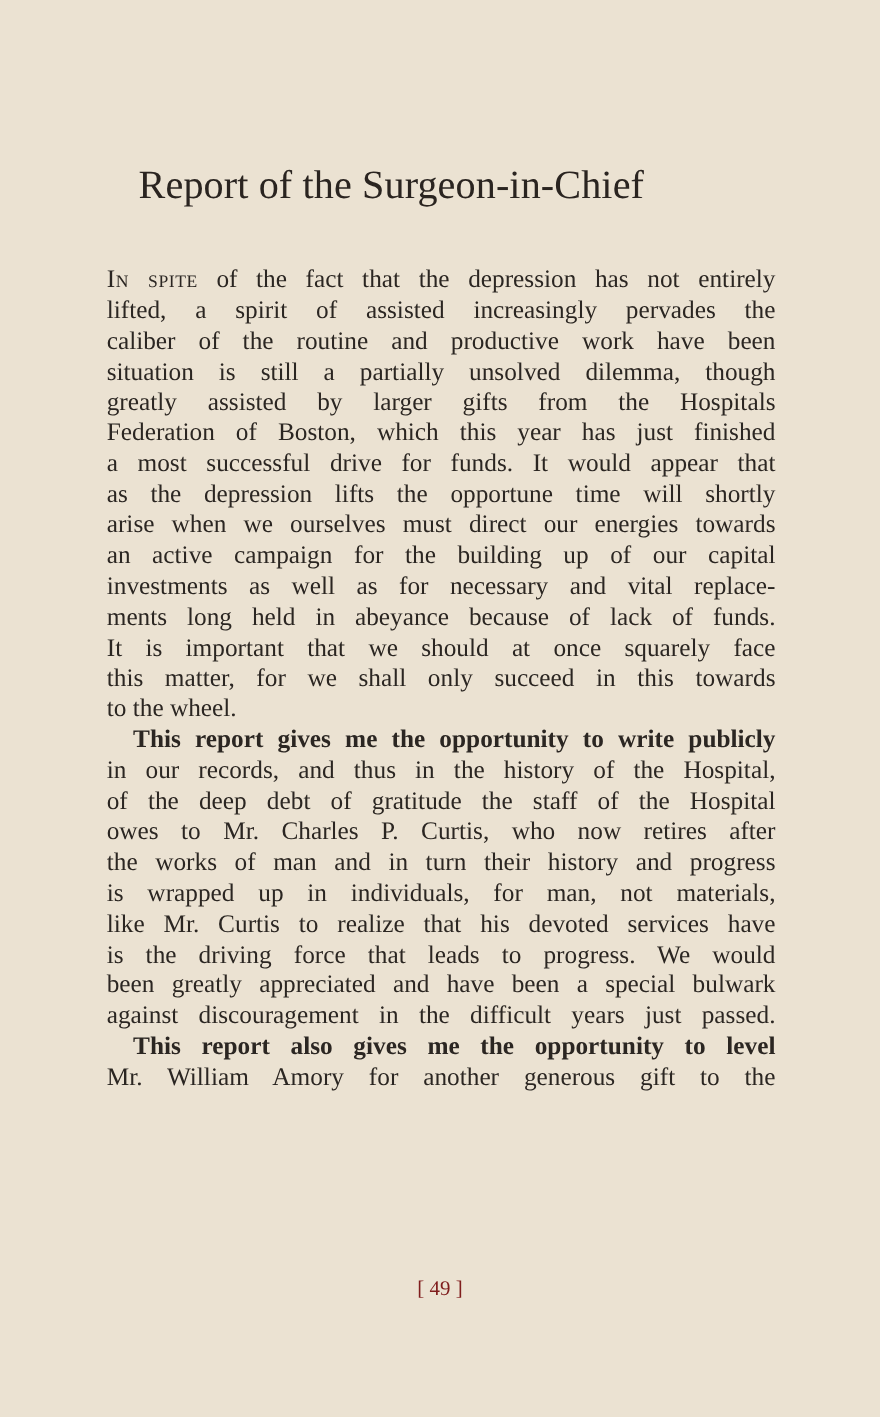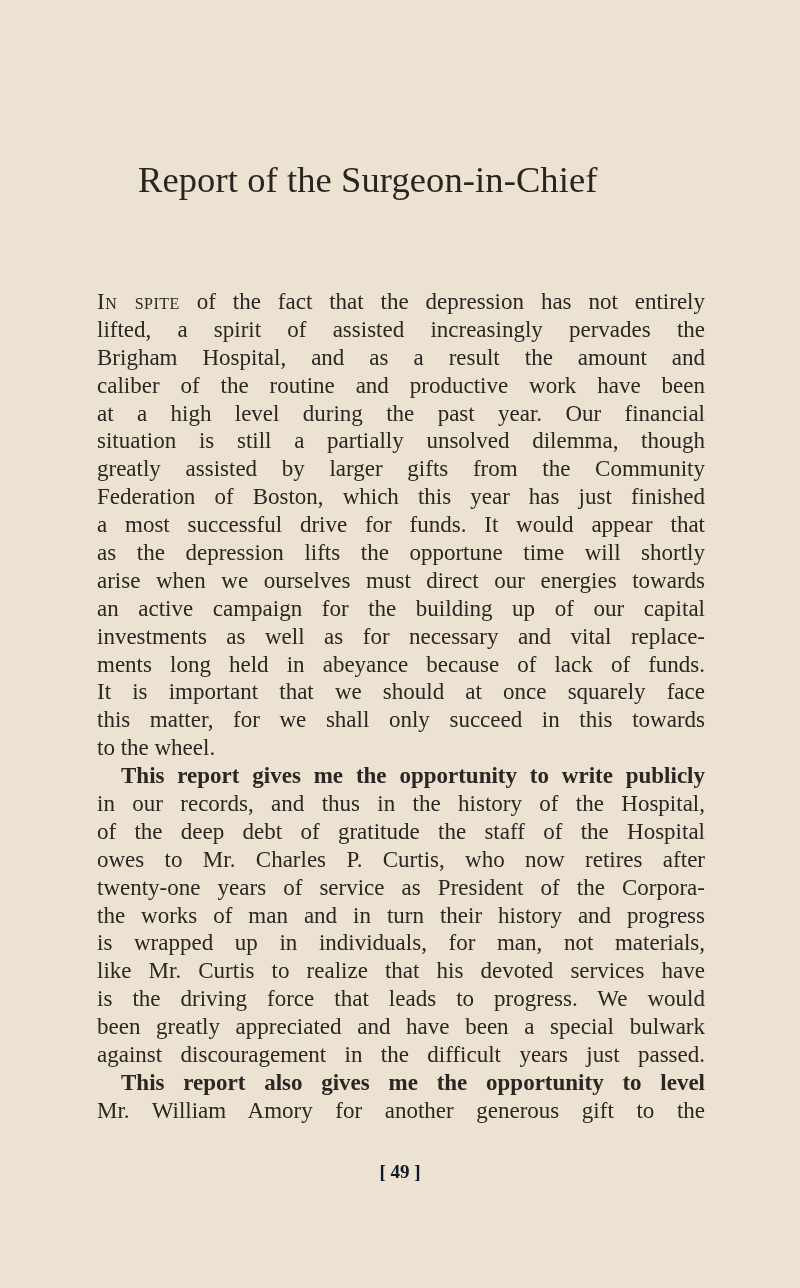--- a/index.html
+++ b/index.html
@@ -17,31 +17,30 @@
     }
     .page-title {
       position: absolute;
       left: 126px;
       top: 146px;
       width: 600px;
       font-size: 36.5px;
       line-height: 44px;
       letter-spacing: 0.1px;
       font-weight: normal;
-      margin: 12px;
+      margin: 0;
       color: #2a2420;
     }
     .body-text {
       position: absolute;
       left: 97px;
       top: 240px;
       width: 608px;
       font-size: 23px;
       line-height: 27.9px;
-      margin-top: 48px;
     }
     .line {
       display: block;
       text-align: justify;
       text-align-last: justify;
       white-space: nowrap;
       height: 27.9px;
     }
     .line.last {
       text-align-last: left;
@@ -55,57 +54,53 @@
       letter-spacing: 0.5px;
     }
     .page-number {
       position: absolute;
       left: 0;
       width: 800px;
       top: 1161px;
       text-align: center;
       font-size: 19px;
       line-height: 22px;
-      color: #0f172a;
-      font-weight: bold;
+      color: #7f1d1d;
     }
   </style>
 </head>
 <body>
 
 <h1 class="page-title">Report of the Surgeon-in-Chief</h1>
 
 <div class="body-text">
 
   <div>
     <span class="line"><span class="smallcaps">In spite</span><span> of the fact that the depression has not entirely</span></span>
     <span class="line">lifted, a spirit of assisted increasingly pervades the</span>
-    <span class="line">Brigham Hospital, and as a result the amount and</span>
     <span class="line">caliber of the routine and productive work have been</span>
-    <span class="line">at a high level during the past year.  Our financial</span>
     <span class="line">situation is still a partially unsolved dilemma, though</span>
-    <span class="line">greatly assisted by larger gifts from the Community</span>
+    <span class="line">greatly assisted by larger gifts from the Hospitals</span>
     <span class="line">Federation of Boston, which this year has just finished</span>
     <span class="line">a most successful drive for funds.  It would appear that</span>
     <span class="line">as the depression lifts the opportune time will shortly</span>
     <span class="line">arise when we ourselves must direct our energies towards</span>
     <span class="line">an active campaign for the building up of our capital</span>
     <span class="line">investments as well as for necessary and vital replace-</span>
     <span class="line">ments long held in abeyance because of lack of funds.</span>
     <span class="line">It is important that we should at once squarely face</span>
     <span class="line">this matter, for we shall only succeed in this towards</span>
     <span class="line last">to the wheel.</span>
   </div>
 
   <div>
     <span class="line indent">This report gives me the opportunity to write publicly</span>
     <span class="line">in our records, and thus in the history of the Hospital,</span>
     <span class="line">of the deep debt of gratitude the staff of the Hospital</span>
     <span class="line">owes to Mr. Charles P. Curtis, who now retires after</span>
-    <span class="line">twenty-one years of service as President of the Corpora-</span>
     <span class="line">the works of man and in turn their history and progress</span>
     <span class="line">is wrapped up in individuals, for man, not materials,</span>
     <span class="line">like Mr. Curtis to realize that his devoted services have</span>
     <span class="line">is the driving force that leads to progress.  We would</span>
     <span class="line">been greatly appreciated and have been a special bulwark</span>
     <span class="line">against discouragement in the difficult years just passed.</span>
   </div>
 
   <div>
     <span class="line indent">This report also gives me the opportunity to level</span>

